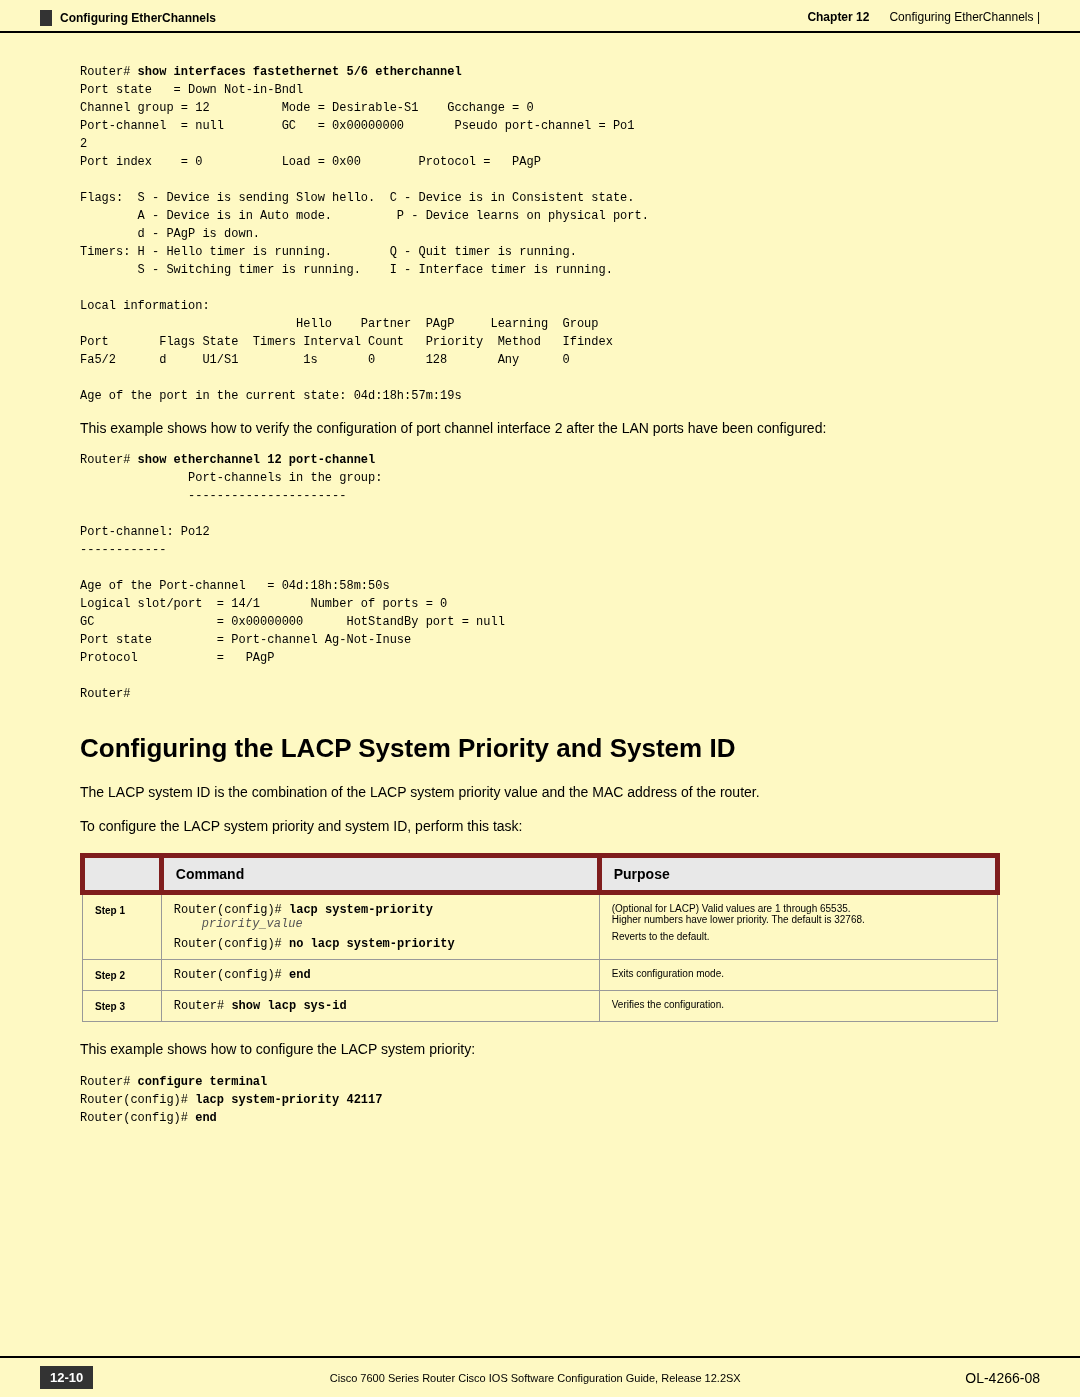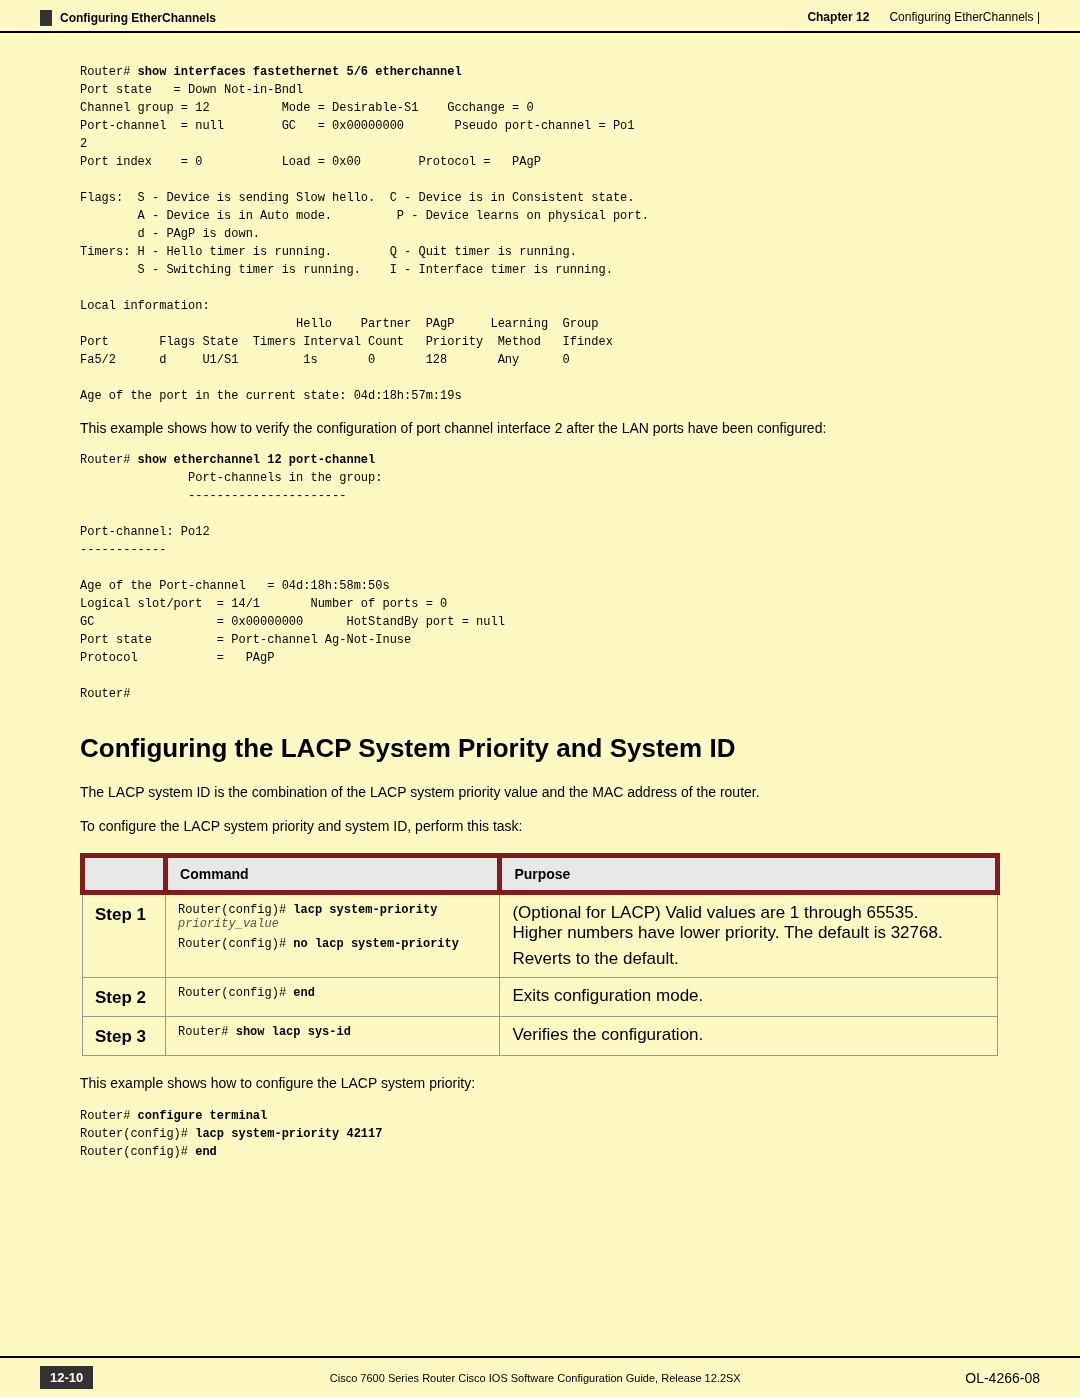--- a/index.html
+++ b/index.html
@@ -104,39 +104,40 @@
       border: 5px solid #7f1d1d;
       padding: 8px 12px;
       text-align: left;
       font-weight: bold;
       font-size: 14px;
     }
 
     .config-table td {
       border: 1px solid #999;
       padding: 8px 12px;
-      font-size: 17px;
+      font-size: 10px;
       vertical-align: top;
     }
 
     .config-table .step-num {
       font-weight: bold;
       white-space: nowrap;
       vertical-align: top;
       padding-top: 10px;
     }
 
     .config-table .cmd-cell {
       font-family: 'Courier New', Courier, monospace;
       font-size: 12px;
     }
 
     .config-table .cmd-cell .italic {
       font-style: italic;
       color: #555;
+      margin-left: 28px;
     }
 
     
     .page-footer {
       display: flex;
       align-items: center;
       border-top: 2px solid #000;
       padding: 8px 40px;
       margin-top: auto;
     }

